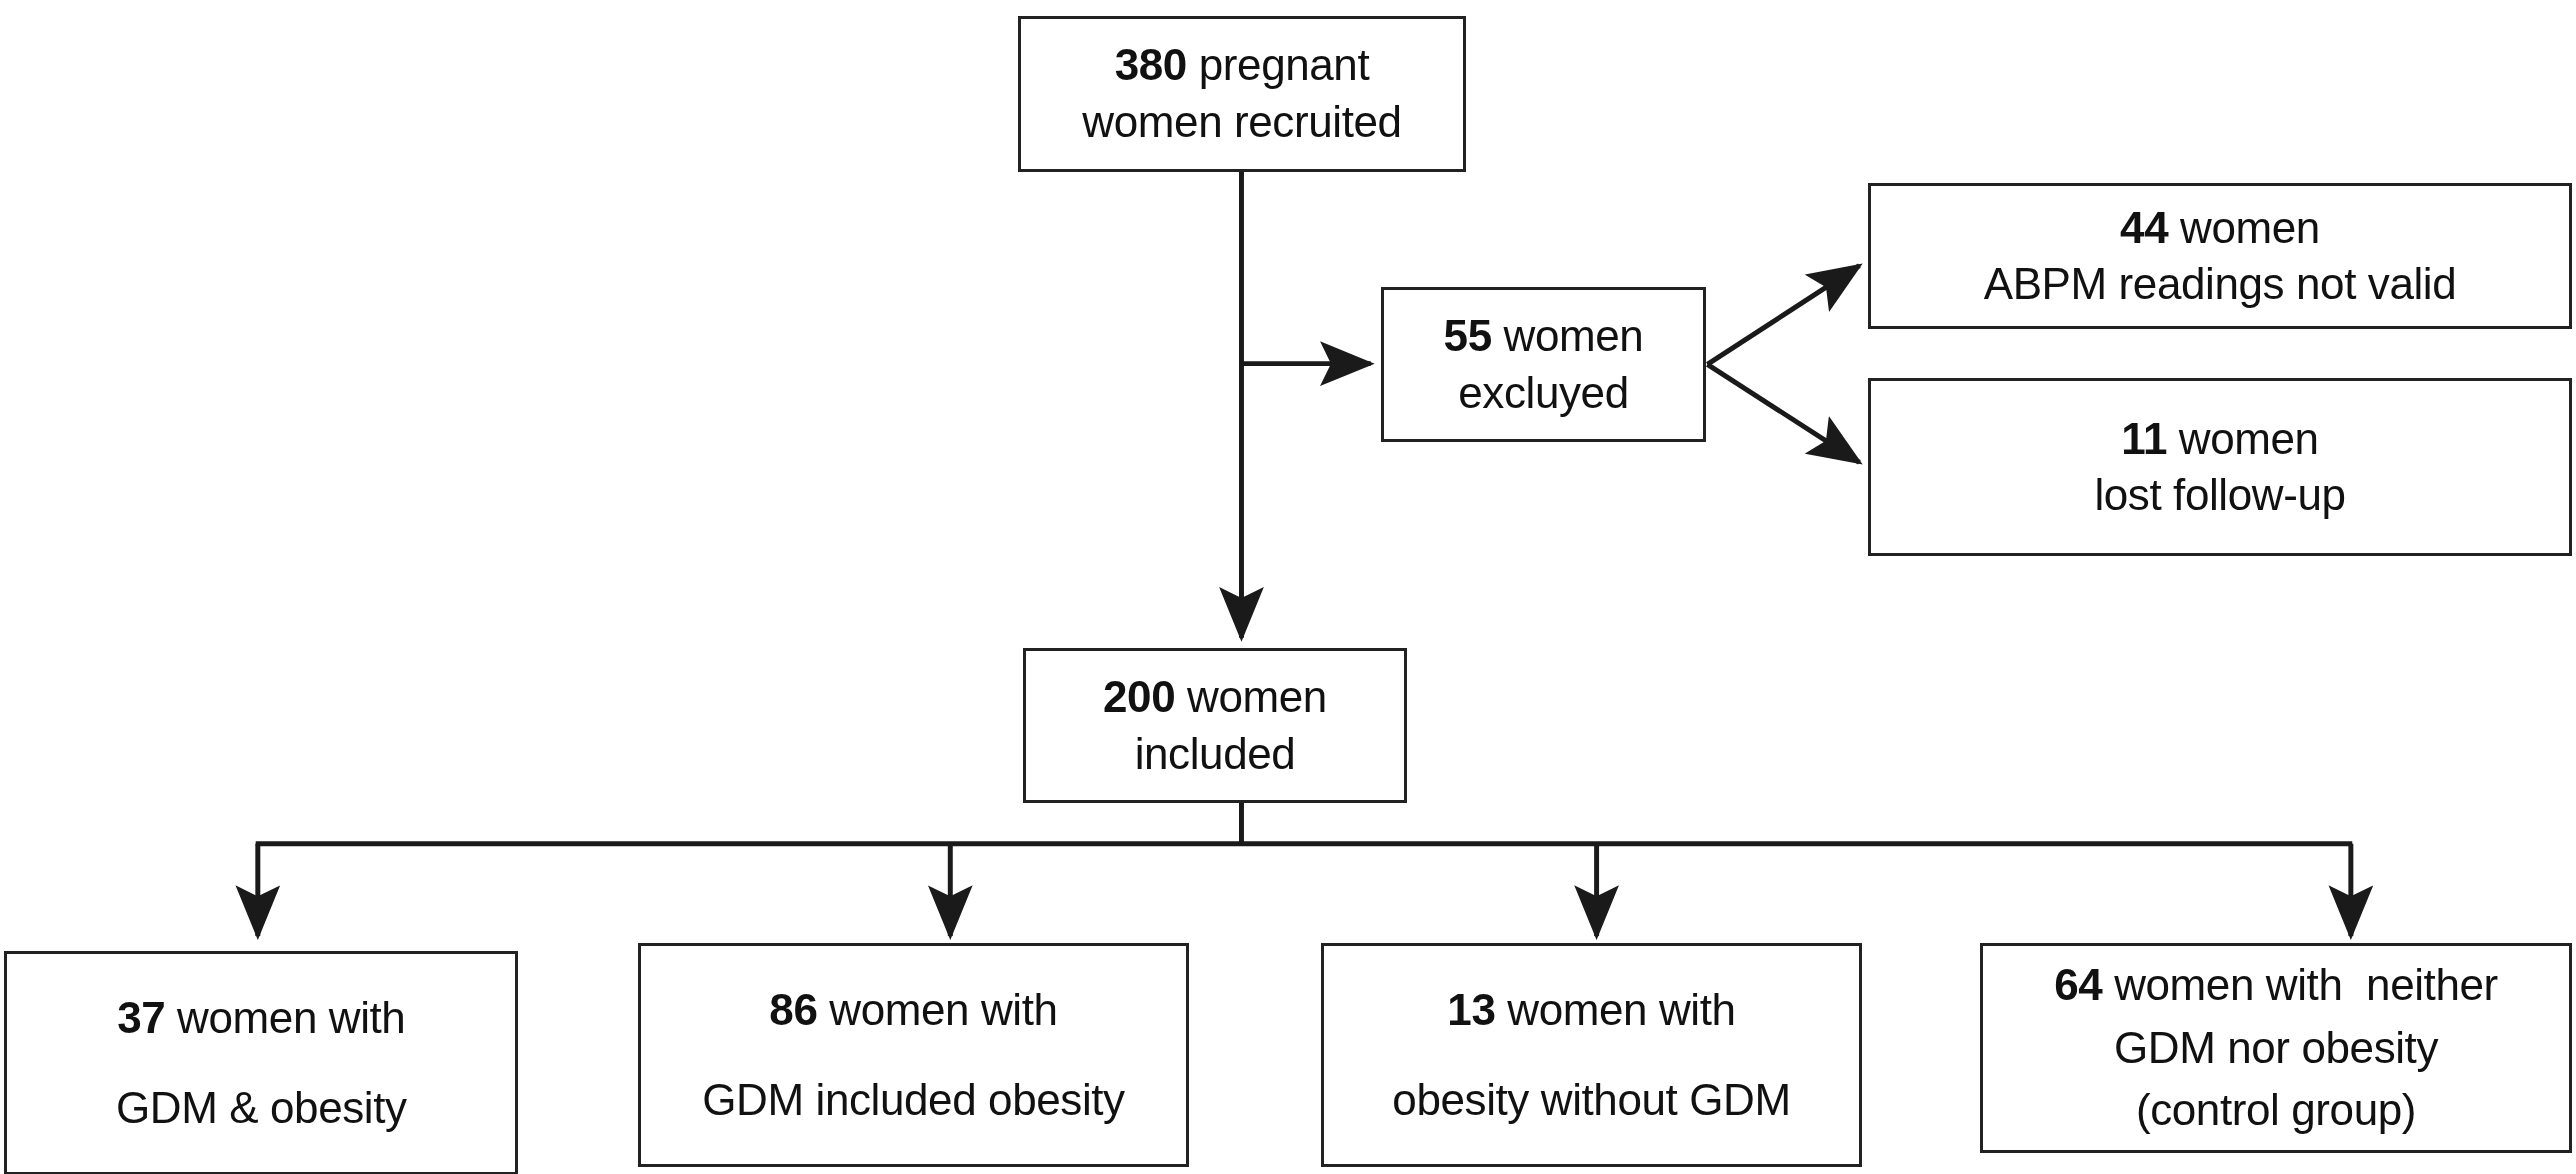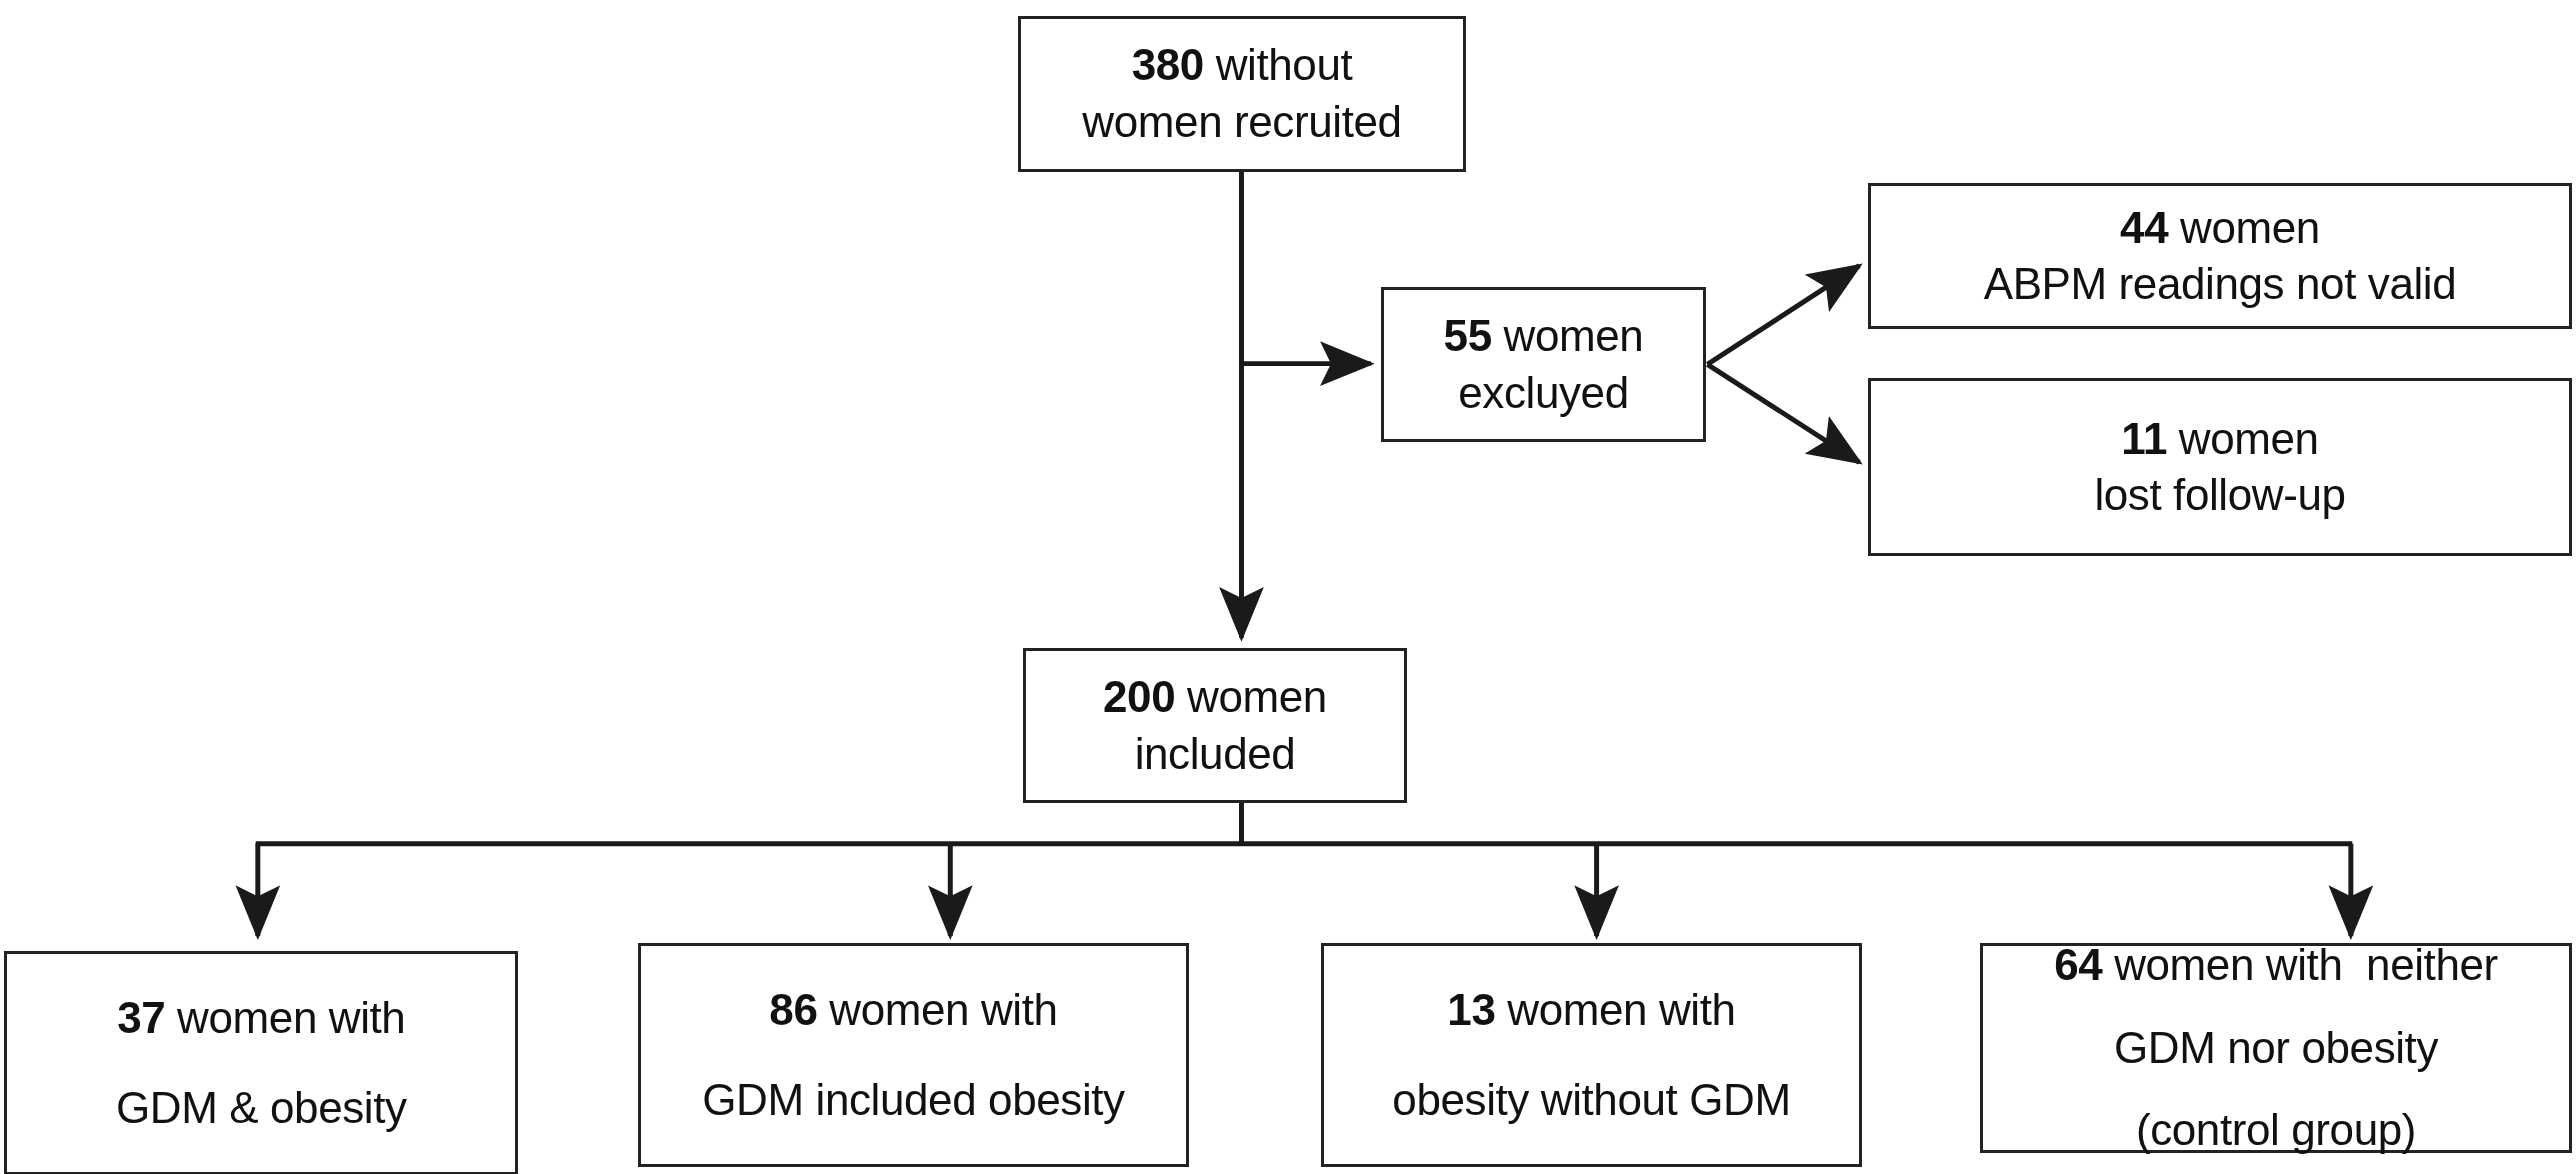--- a/index.html
+++ b/index.html
@@ -48,21 +48,21 @@
   
   #node-recruited  { left: 1018px; top: 15.6px;   width: 448px;  height: 156px; }
   #node-excluded   { left: 1381px; top: 287px;  width: 325px;  height: 155px; }
   #node-abpm       { left: 1868px; top: 183px;  width: 704px;  height: 146px; }
   #node-lost       { left: 1868px; top: 378px;  width: 704px;  height: 178px; }
   #node-included   { left: 1023px; top: 648px;  width: 384px;  height: 155px; }
 
   #node-g1 { left: 4.3px;    top: 943px; width: 514px; height: 224px; margin-top: 8px; }
   #node-g2 { left: 638px;  top: 943px; width: 551px; height: 224px; }
   #node-g3 { left: 1321px; top: 943px; width: 541px; height: 224px; }
-  #node-g4 { left: 1980px; top: 943px; width: 592px; height: 210px; gap: 20px; }
+  #node-g4 { left: 1980px; top: 943px; width: 592px; height: 210px; }
 
   
   #node-g1 .line, #node-g2 .line, #node-g3 .line { line-height: 2.05; }
   #node-g4 .line { line-height: 1.42; }
 </style>
 </head>
 <body>
 
 <div id="stage">
 
@@ -84,21 +84,21 @@
     <line x1="1748" y1="1130" x2="1748" y2="1188" stroke="#1a1a1a" stroke-width="7"></line>
     <line x1="360" y1="1188" x2="3312" y2="1188" stroke="#1a1a1a" stroke-width="7"></line>
 
     <line x1="363" y1="1188" x2="363" y2="1318" stroke="#1a1a1a" stroke-width="7" marker-end="url(#arrowhead)"></line>
     <line x1="1338" y1="1188" x2="1338" y2="1318" stroke="#1a1a1a" stroke-width="7" marker-end="url(#arrowhead)"></line>
     <line x1="2248" y1="1188" x2="2248" y2="1318" stroke="#1a1a1a" stroke-width="7" marker-end="url(#arrowhead)"></line>
     <line x1="3310" y1="1188" x2="3310" y2="1318" stroke="#1a1a1a" stroke-width="7" marker-end="url(#arrowhead)"></line>
   </svg>
 
   <div class="node" id="node-recruited">
-    <span class="line"><span class="num">380</span><span> without</span></span>
+    <span class="line"><span class="num">380</span><span> pregnant</span></span>
     <span class="line">women recruited</span>
   </div>
 
   <div class="node" id="node-excluded">
     <span class="line"><span class="num">55</span><span> women</span></span>
     <span class="line">excluyed</span>
   </div>
 
   <div class="node" id="node-abpm">
     <span class="line"><span class="num">44</span><span> women</span></span>

